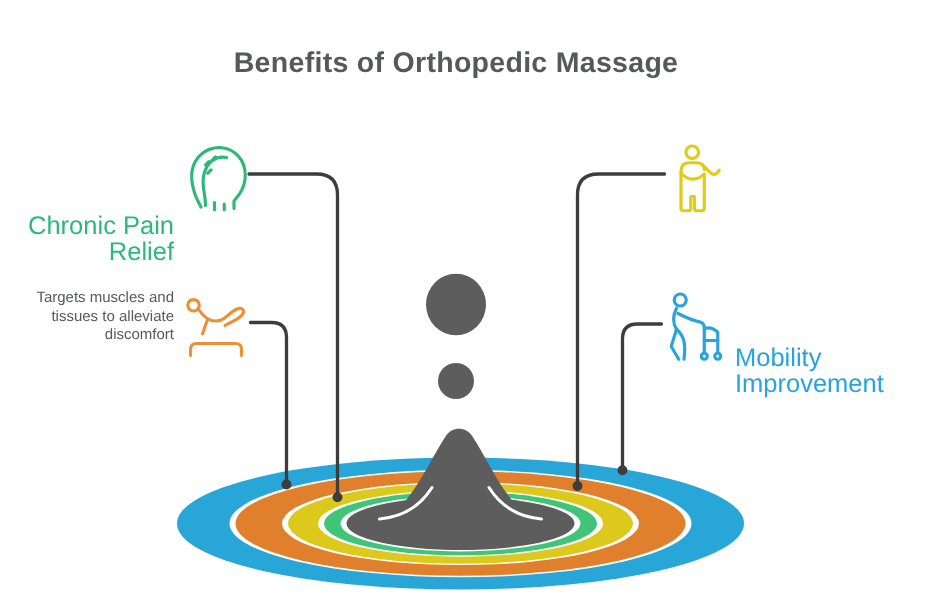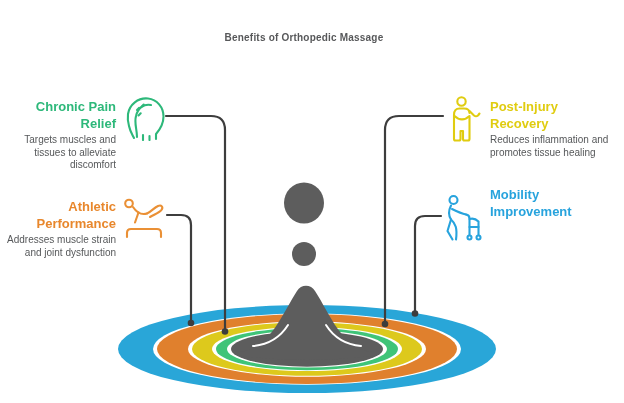--- a/index.html
+++ b/index.html
@@ -3,31 +3,31 @@
 <meta charset="utf-8">
 <style>
   html,body { margin:0; padding:0; }
   body { font-family: "Liberation Sans", sans-serif; background:#ffffff; }
   #stage {
     position:relative; width:624px; height:403px;
     background:#ffffff; overflow:hidden;
   }
   #main-title {
     position:absolute; top:32px; left:0; width:608px;
-    text-align:center; font-size:10px; font-weight:bold;
+    text-align:center; font-size:19px; font-weight:bold;
     color:#57585a; letter-spacing:.2px;
   }
   .benefit-text { position:absolute; }
   .benefit-text.left  { text-align:right; }
   .benefit-text.right { text-align:left; }
   .benefit-title {
-    font-size:13px; font-weight:bold; line-height:16.5px;
+    font-size:17px; font-weight:normal; line-height:16.5px;margin-top:44px;
   }
   .benefit-desc {
-    margin-top:2px; font-size:10px; line-height:12.6px; color:#56585a;
+    margin-top:17px; font-size:10px; line-height:12.6px; color:#56585a;
   }
   .c-green  { color:#2db87a; }
   .c-orange { color:#e8872c; }
   .c-yellow { color:#e0cc10; }
   .c-blue   { color:#27a3dd; }
   #chronic-text    { left:6px;   top:99px;  width:110px; }
   #athletic-text   { left:6px;   top:199px; width:110px; }
   #postinjury-text { left:490px; top:99px;  width:128px; }
   #mobility-text   { left:490px; top:187px; width:132px; }
   .benefit-icon { position:absolute; }
@@ -97,24 +97,20 @@
         <path d="M14,42 C14,34 11,28 13,21 C15,13 21,8.5 28,10"></path>
         <path d="M20,40 V45"></path>
         <path d="M26.5,41 V45"></path>
         <path d="M14,15 l2.2,-2.2"></path>
         <path d="M18.5,11.8 l2.2,-2.2"></path>
         <path d="M15.5,20.5 l2.2,-2.2"></path>
       </g>
     </svg>
   </div>
 
-  <div id="athletic-text" class="benefit-text left">
-    <div class="benefit-title c-orange">Athletic Performance</div>
-    <div class="benefit-desc">Addresses muscle strain and joint dysfunction</div>
-  </div>
   <div id="athletic-icon" class="benefit-icon">
     <svg class="icon-svg" width="52" height="46" viewBox="0 0 52 46">
       <g class="stroke-icon" stroke="#ea9035">
         <circle cx="11" cy="7.5" r="3.8"></circle>
         <path d="M15,11 C19,17 24,19 29,17.5"></path>
         <path d="M29,17.5 C33,16 35.5,12 40,10 C43.5,8.6 45.5,11 43.5,13.8 C41,17 36,18.5 32,21"></path>
         <path d="M20.5,16.5 L17,26.5"></path>
         <path d="M9,41 V37 Q9,33 13,33 H39 Q43,33 43,37 V41"></path>
       </g>
     </svg>
@@ -123,24 +119,20 @@
   <div id="postinjury-icon" class="benefit-icon">
     <svg class="icon-svg" width="36" height="48" viewBox="0 0 36 48">
       <g class="stroke-icon" stroke="#e0cc10">
         <circle cx="16.5" cy="6.5" r="4.2"></circle>
         <path d="M9,20 Q9,13.5 14.5,13.5 H19 Q24.5,13.5 24.5,18"></path>
         <path d="M9,20 V44 Q9,45.5 10.5,45.5 H14 Q15.5,45.5 15.5,44 V36 H18 V44 Q18,45.5 19.5,45.5 H23 Q24.5,45.5 24.5,44 V22"></path>
         <path d="M9.5,21 C14,25.5 20,25.5 24.5,21"></path>
         <path d="M24.5,16 L29,20.5 Q31,22 33,20.5 L34.5,18.5"></path>
       </g>
     </svg>
-  </div>
-  <div id="postinjury-text" class="benefit-text right">
-    <div class="benefit-title c-yellow">Post-Injury Recovery</div>
-    <div class="benefit-desc">Reduces inflammation and promotes tissue healing</div>
   </div>
 
   <div id="mobility-icon" class="benefit-icon">
     <svg class="icon-svg" width="46" height="50" viewBox="0 0 46 50">
       <g class="stroke-icon" stroke="#27a3dd">
         <circle cx="13.5" cy="6" r="4"></circle>
         <path d="M11,11.5 C8.5,16.5 8.5,21.5 11,25.5"></path>
         <path d="M12,15 C17,17.5 21,19.5 26,20.5"></path>
         <path d="M11,25.5 L7.5,37 L12.5,45.5"></path>
         <path d="M11,25.5 C15.5,29.5 17.5,34 16,45.5"></path>

